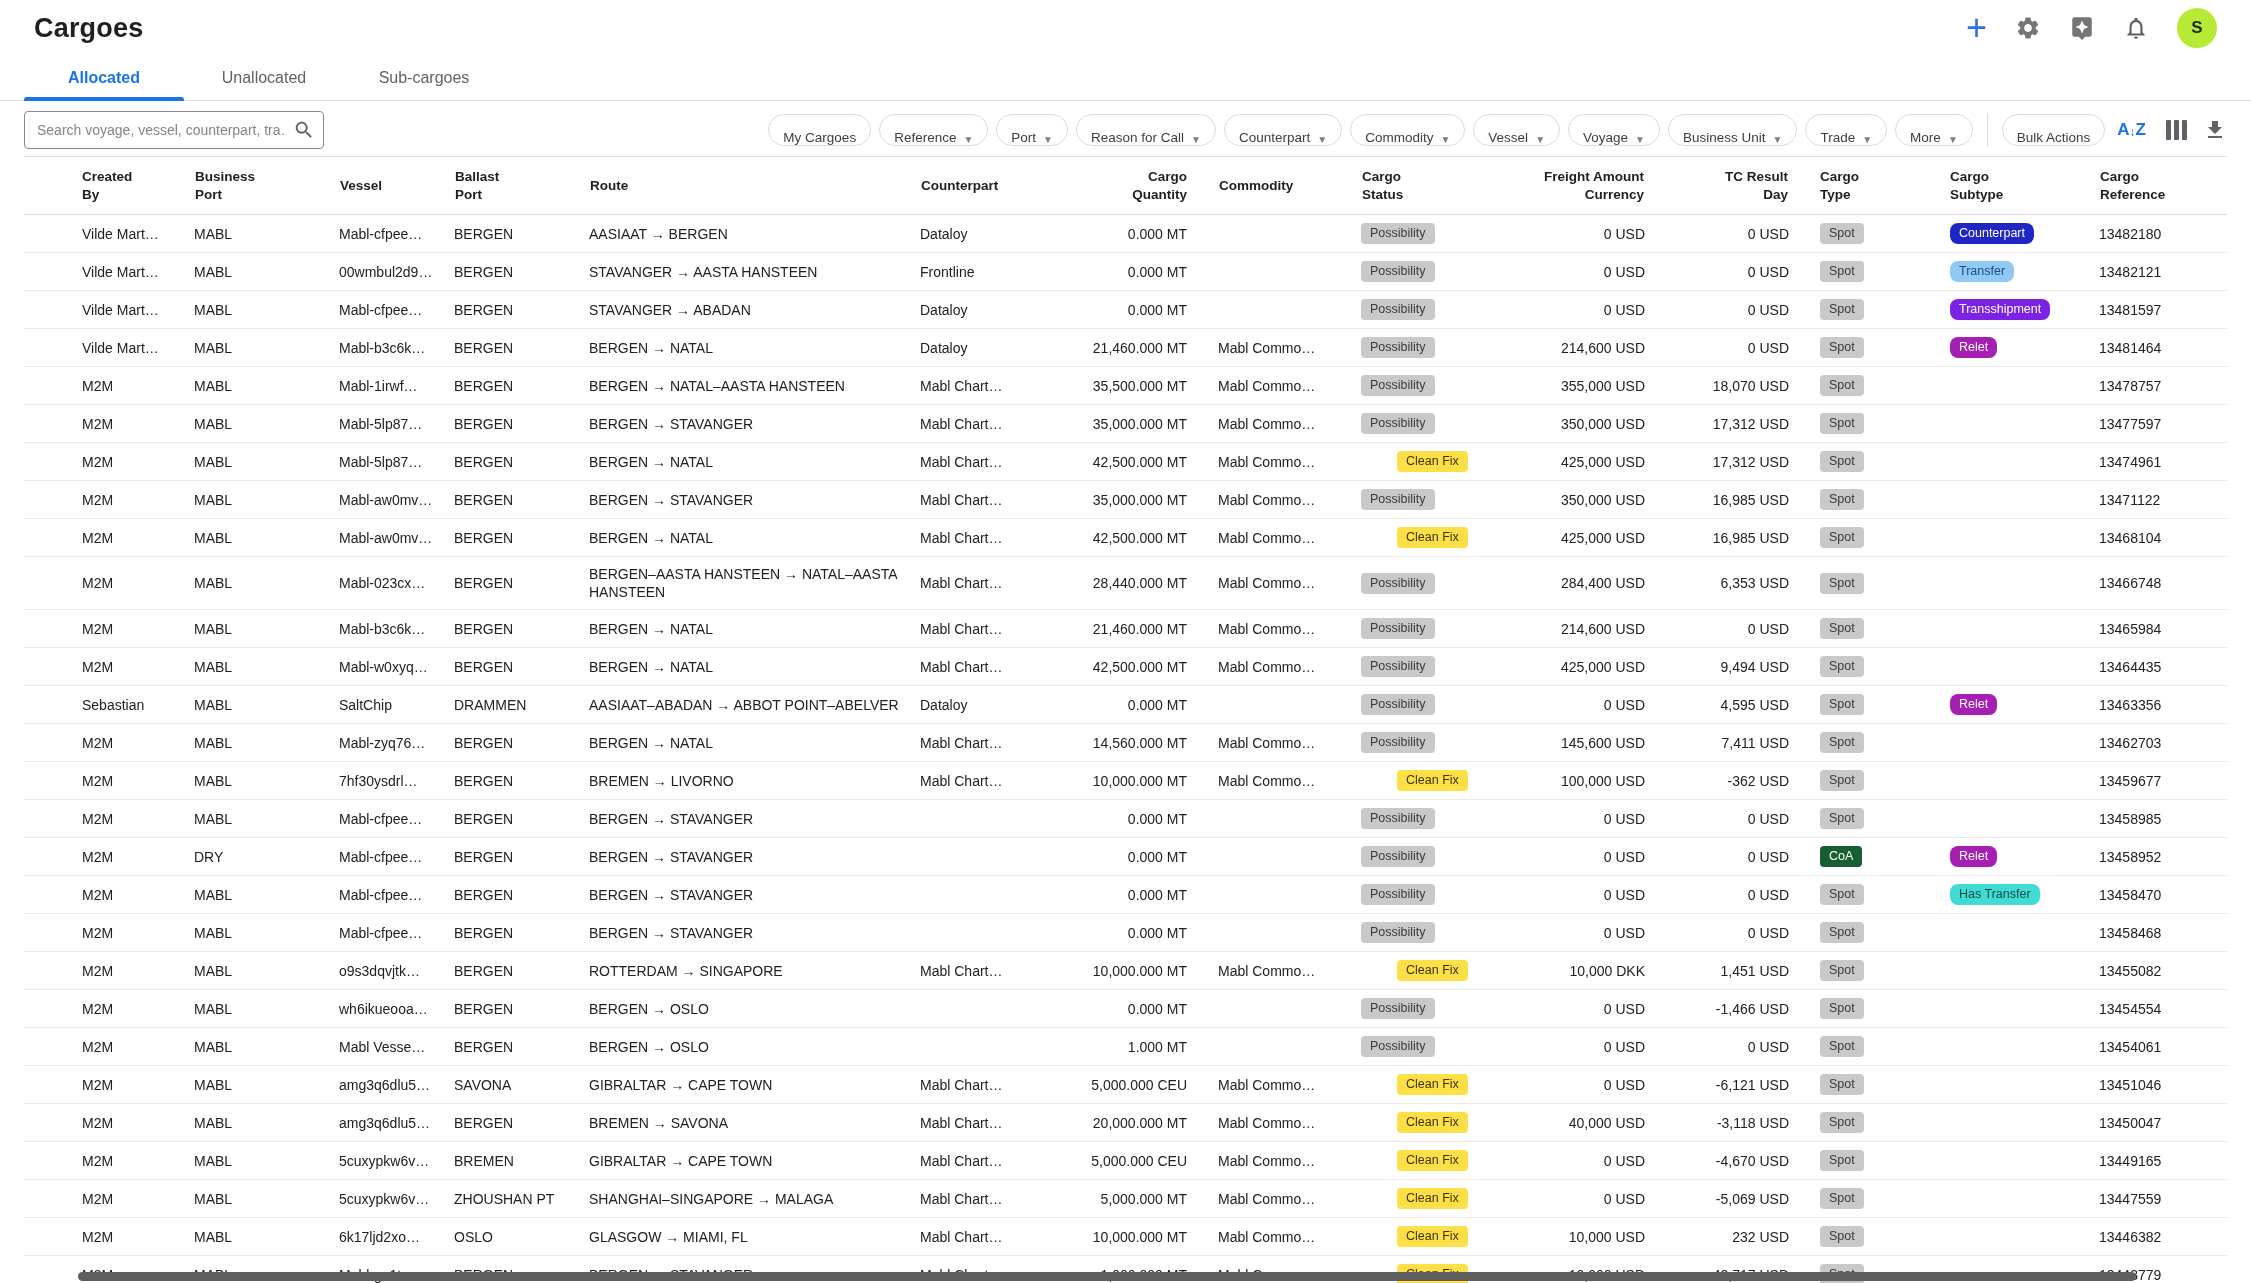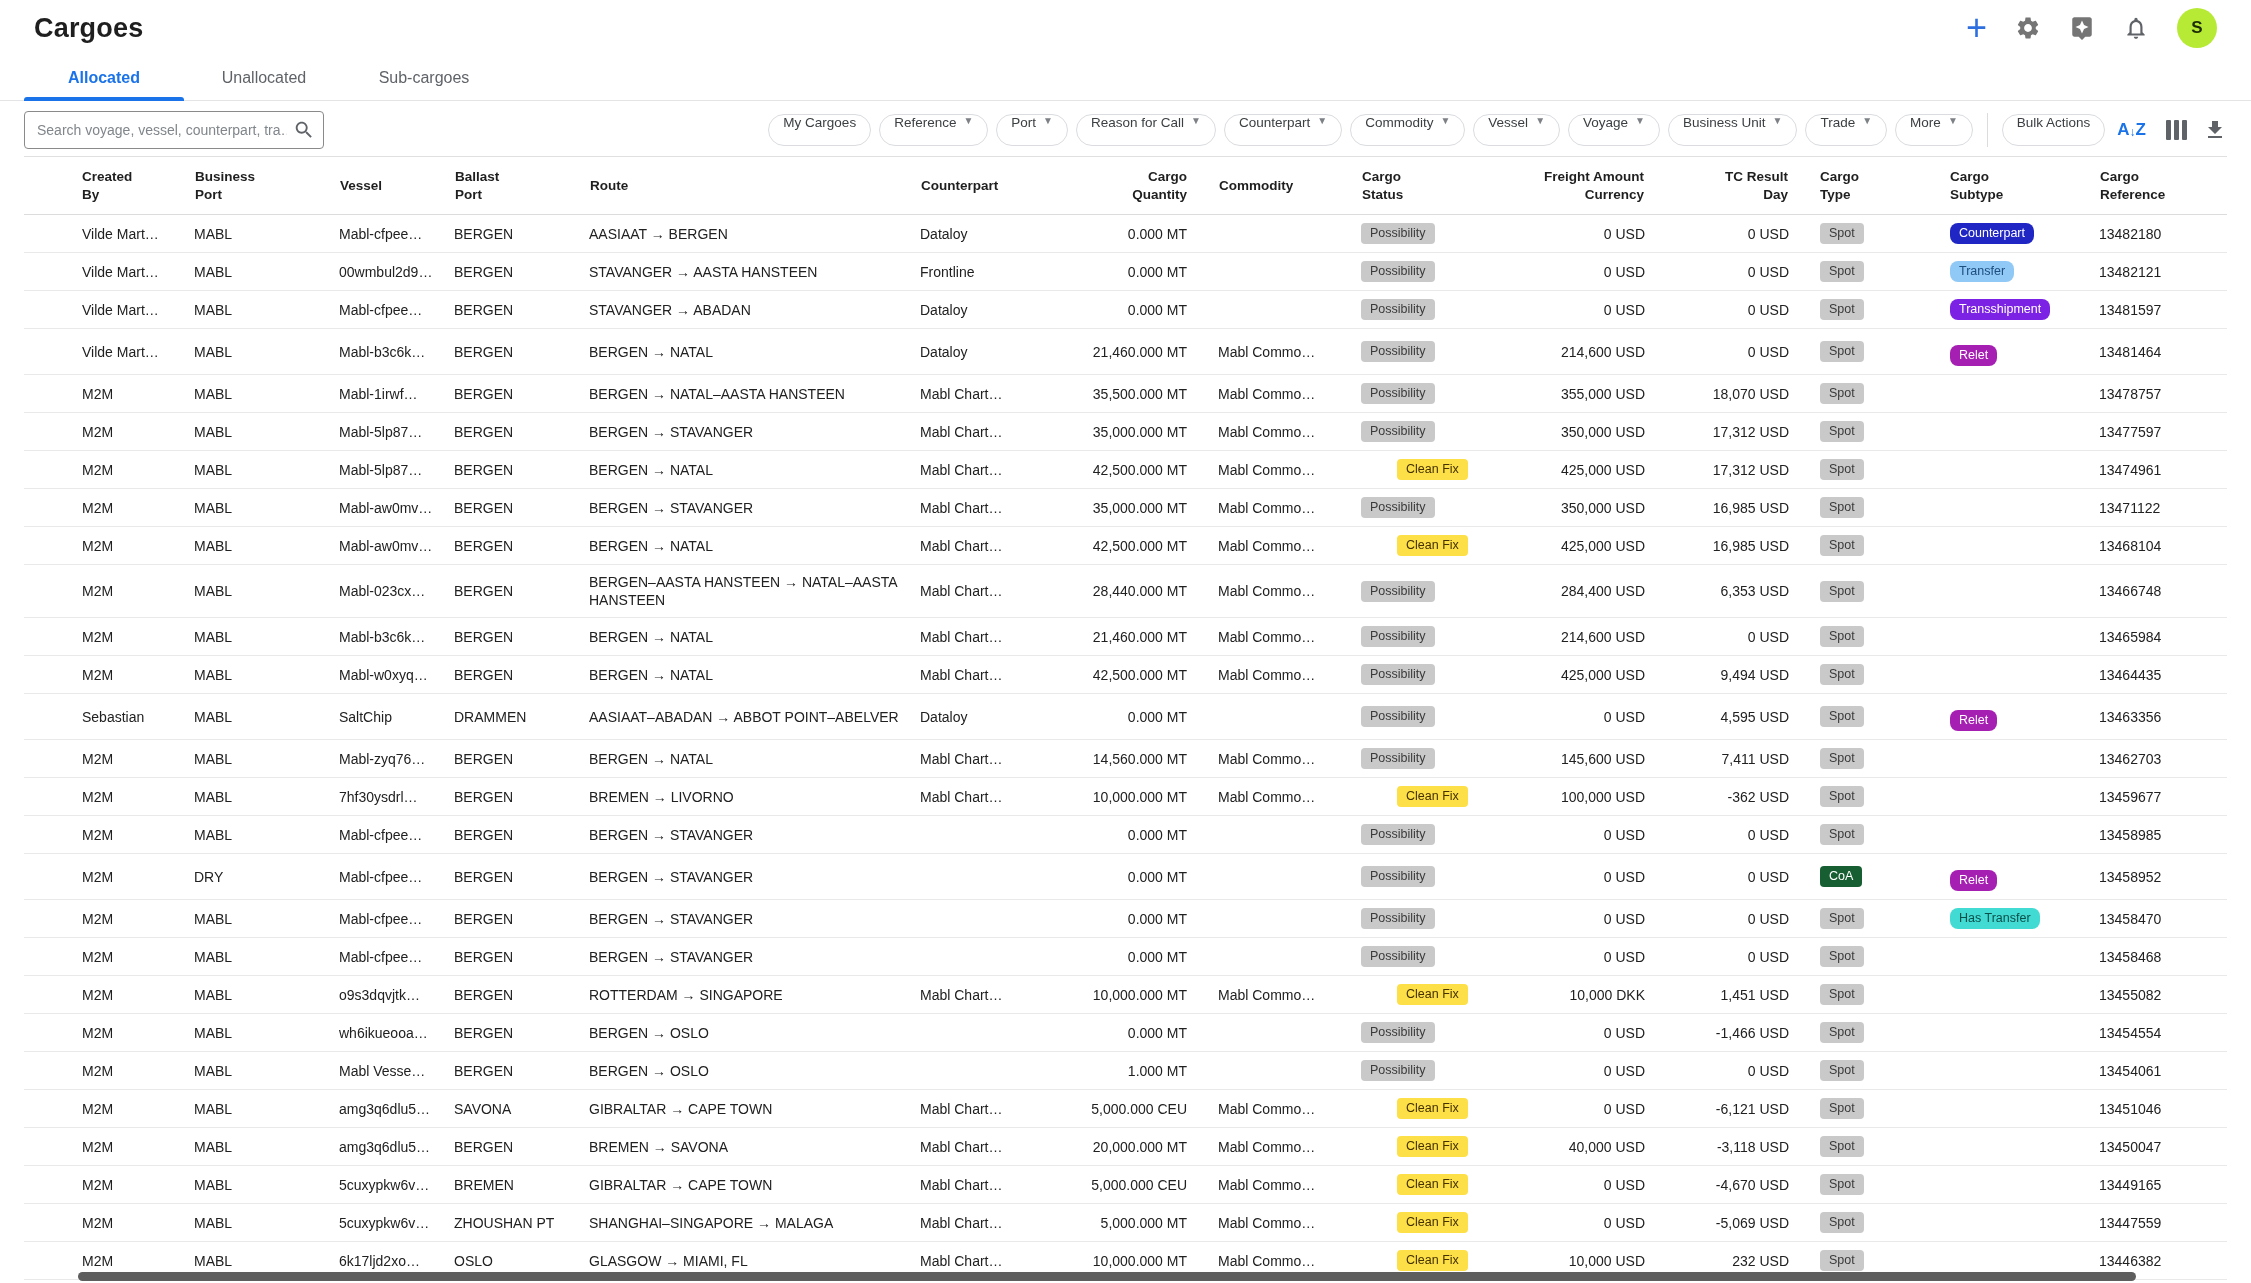--- a/index.html
+++ b/index.html
@@ -25,21 +25,21 @@
        background:#1a73e8;border-radius:3px 3px 0 0;}
 
   
   .toolbar{display:flex;align-items:center;margin:9px 24px 0 24px;height:40px;gap:8px;}
   .search{position:relative;width:300px;height:38px;flex:0 0 auto;}
   .search input{width:100%;height:100%;box-sizing:border-box;border:1px solid #8a8a8a;border-radius:4px;
        padding:0 36px 0 12px;font-size:14px;font-family:inherit;color:#212121;outline:none;background:#fff;}
   .search input::placeholder{color:#80868b;}
   .search .mag{position:absolute;right:9px;top:8px;}
   .chips{margin-left:auto;display:flex;align-items:center;gap:8px;}
-  .chip{height:30px;border:1px solid #dadce0;border-radius:16px;display:flex;align-items:flex-start;
+  .chip{height:30px;border:1px solid #dadce0;border-radius:16px;display:flex;align-items:flex-end;
        padding:0 14px;font-size:13.5px;color:#3c4043;white-space:nowrap;background:#fff;cursor:pointer;}
   .chip .caret{margin-left:7px;color:#7d8186;font-size:10px;}
   .vdiv{width:1px;height:34px;background:#dadce0;margin:0 6px;}
   .azicon{color:#1a73e8;font-weight:700;font-size:17px;display:flex;align-items:center;margin:0 4px;cursor:pointer;}
   .azicon .dn{font-size:12px;margin-top:3px;}
   .colicon{display:flex;gap:3px;margin:0 8px;cursor:pointer;}
   .colicon i{width:5px;height:20px;background:#5f6368;border-radius:1px;}
 
   
   .table-wrap{margin:6px 24px 0 24px;}
@@ -57,21 +57,21 @@
   td:nth-child(5){white-space:normal;}
 
   .badge{display:inline-block;font-size:12.5px;line-height:15px;padding:3px 9px;border-radius:4px;}
   .badge.sub{border-radius:8px;}
   .b-gray{background:#c9c9c9;color:#3a3a3a;}
   .b-amber{background:#fde047;color:#443000;margin-left:36px;}
   .b-green{background:#185e33;color:#fff;}
   .b-navy{background:#2026c4;color:#fff;}
   .b-lblue{background:#90c8f6;color:#1d4e7e;}
   .b-violet{background:#7c22e4;color:#fff;}
-  .b-purple{background:#a61fb3;color:#fff;margin-top:8px;}
+  .b-purple{background:#a61fb3;color:#fff;}
   .b-teal{background:#41dbd3;color:#0b4f4a;}
 
   .hscroll{position:fixed;left:78px;bottom:2px;width:2058px;height:9px;background:#5e5e5e;border-radius:5px;cursor:pointer;}
 </style>
 </head>
 <body>
 
 <header class="topbar">
   <h1 class="title">Cargoes</h1>
   <div class="topbar-icons">

